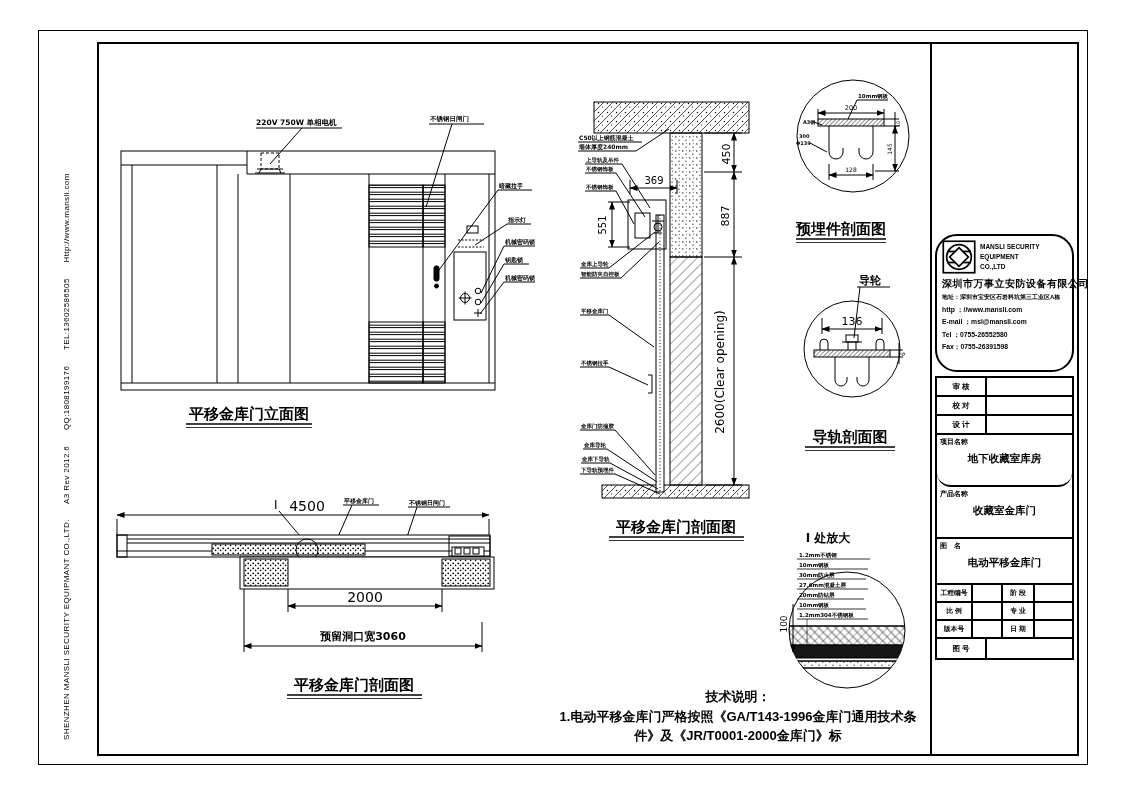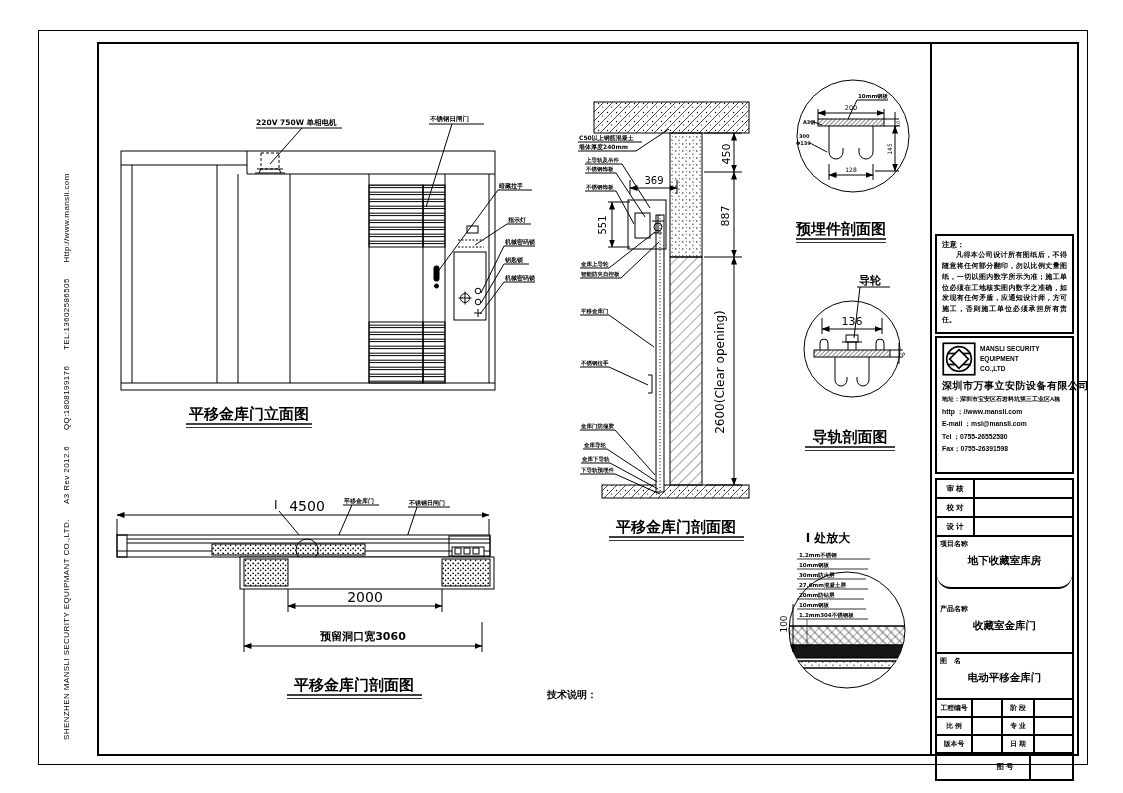--- a/index.html
+++ b/index.html
@@ -4,54 +4,54 @@
 <style>
   html,body{margin:0;padding:0;background:#e8e8e8;}
   .sheet{position:relative;width:1123px;height:793px;background:#ffffff;overflow:hidden;
          font-family:"Liberation Sans","DejaVu Sans",sans-serif;color:#000;}
   .outer-border{position:absolute;left:38px;top:30px;width:1048px;height:733px;border:1px solid #000;}
   .margin-text{position:absolute;left:-268px;top:390px;width:680px;height:20px;
                transform:rotate(-90deg);font-size:8px;letter-spacing:.4px;white-space:pre;
                color:#000;text-align:left;}
   .inner-frame{position:absolute;left:97px;top:42px;width:982px;height:714px;border:2px solid #000;box-sizing:border-box;}
   .drawing-svg{position:absolute;left:0;top:0;}
-  .notes{position:absolute;left:448px;top:644px;width:382px;font-size:10px;font-weight:bold;line-height:1.45;}
+  .notes{position:absolute;left:448px;top:644px;width:382px;font-size:13px;font-weight:bold;line-height:1.45;text-align:center;}
   .notes .nh{margin-bottom:1px;}
   
   .title-block{position:absolute;left:831px;top:0;width:147px;height:710px;border-left:2px solid #000;box-sizing:border-box;}
   .tb-top{height:188px;}
   .tb-box{border:2px solid #000;margin:2px 3px;box-sizing:border-box;}
   .notice-box{height:100px;padding:4px 5px;}
   .notice-head{font-size:7.5px;font-weight:bold;}
   .notice-body{font-size:7px;font-weight:bold;line-height:1.55;text-align:justify;text-indent:14px;}
-  .company-box{height:138px;padding:4px 4px 0 5px;}
+  .company-box{height:138px;padding:4px 4px 0 5px;border-radius:22px;}
   .co-head{display:flex;align-items:center;gap:4px;}
   .logo{width:34px;height:34px;flex:0 0 auto;}
   .co-en{font-size:6.5px;font-weight:bold;line-height:1.5;}
   .co-cn{font-size:10px;font-weight:bold;letter-spacing:.5px;margin-top:3px;white-space:nowrap;}
   .co-addr{font-size:6px;font-weight:bold;margin-top:2px;white-space:nowrap;}
   .co-line{font-size:6.8px;font-weight:bold;margin-top:2.5px;white-space:nowrap;}
   .tb-table{margin:4px 3px 0 3px;border:2px solid #000;box-sizing:border-box;}
   .row{display:flex;border-bottom:2px solid #000;}
   .row:last-child{border-bottom:none;}
   .cell{box-sizing:border-box;font-size:7.5px;font-weight:bold;display:flex;align-items:center;}
   .cell.lab{justify-content:center;border-right:2px solid #000;}
   .r-sm{height:17px;}
-  .r-sm .lab{width:38px;}
+  .r-sm .lab{width:50px;}
   .r-sm .val{flex:1;}
   .blk{border-bottom:2px solid #000;position:relative;}
   .blk-label{font-size:7px;font-weight:bold;padding:2px 0 0 3px;}
   .blk-value{font-size:10.5px;font-weight:bold;text-align:center;margin-top:5px;}
-  .blk-project{height:50px;border-radius:14px;} .blk-product{height:50px;margin-top:13px;} .blk-drawing{height:44px;}
+  .blk-project{height:50px;border-radius:14px;} .blk-product{height:50px;} .blk-drawing{height:44px;}
   .r-4 .lab1{width:36px;justify-content:center;border-right:2px solid #000;font-size:6.8px;}
   .r-4 .val1{width:30px;border-right:2px solid #000;}
   .r-4 .lab2{width:32px;justify-content:center;border-right:2px solid #000;font-size:6.8px;}
   .r-4 .val2{flex:1;}
   .r-4{height:16px;}
-  .r-last{height:25px;padding-left:44px;}
+  .r-last{height:19px;}
   .r-last .lab{width:50px;}
   
   text{fill:#000;stroke:none;font-family:"DejaVu Sans","Liberation Sans",sans-serif;}
   .cjk{font-weight:bold;}
 </style>
 </head>
 <body>
 
 <div class="sheet">
   <div class="outer-border"></div>
@@ -408,29 +408,26 @@
           <line x1="787" y1="666" x2="905" y2="666"></line>
         </g>
 
         <line x1="791" y1="602" x2="791" y2="650" marker-end="url(#arr)"></line>
         <text x="785" y="622" font-size="9" transform="rotate(-90 785 622)" text-anchor="middle">100</text>
       </g>
     </svg>
 
     <div class="notes">
       <div class="nh">技术说明：</div>
+      <div>1.电动平移金库门严格按照《GA/T143-1996金库门通用技术条件》及《JR/T0001-2000金库门》标</div>
     </div>
 
     <div class="title-block">
       <div class="tb-top"></div>
 
-      <div class="tb-box notice-box">
-        <div class="notice-head">注意：</div>
-        <div class="notice-body">凡得本公司设计所有图纸后，不得随意将任何部分翻印，勿以比例丈量图纸，一切以图内数字所示为准；施工单位必须在工地核实图内数字之准确，如发现有任何矛盾，应通知设计师，方可施工，否则施工单位必须承担所有责任。</div>
-      </div>
 
       <div class="tb-box company-box">
         <div class="co-head">
           <svg class="logo" viewBox="0 0 40 40">
             <rect x="1.5" y="1.5" width="37" height="37" fill="none" stroke="#000" stroke-width="2"></rect>
             <circle cx="20" cy="20" r="14.5" fill="none" stroke="#000" stroke-width="2"></circle>
             <line x1="6" y1="13.5" x2="34" y2="13.5" stroke="#000" stroke-width="2"></line>
             <line x1="6" y1="26.5" x2="34" y2="26.5" stroke="#000" stroke-width="2"></line>
             <path d="M20 9 L31 20 L20 31 L9 20 Z" fill="#fff" stroke="#000" stroke-width="2"></path>
           </svg>

